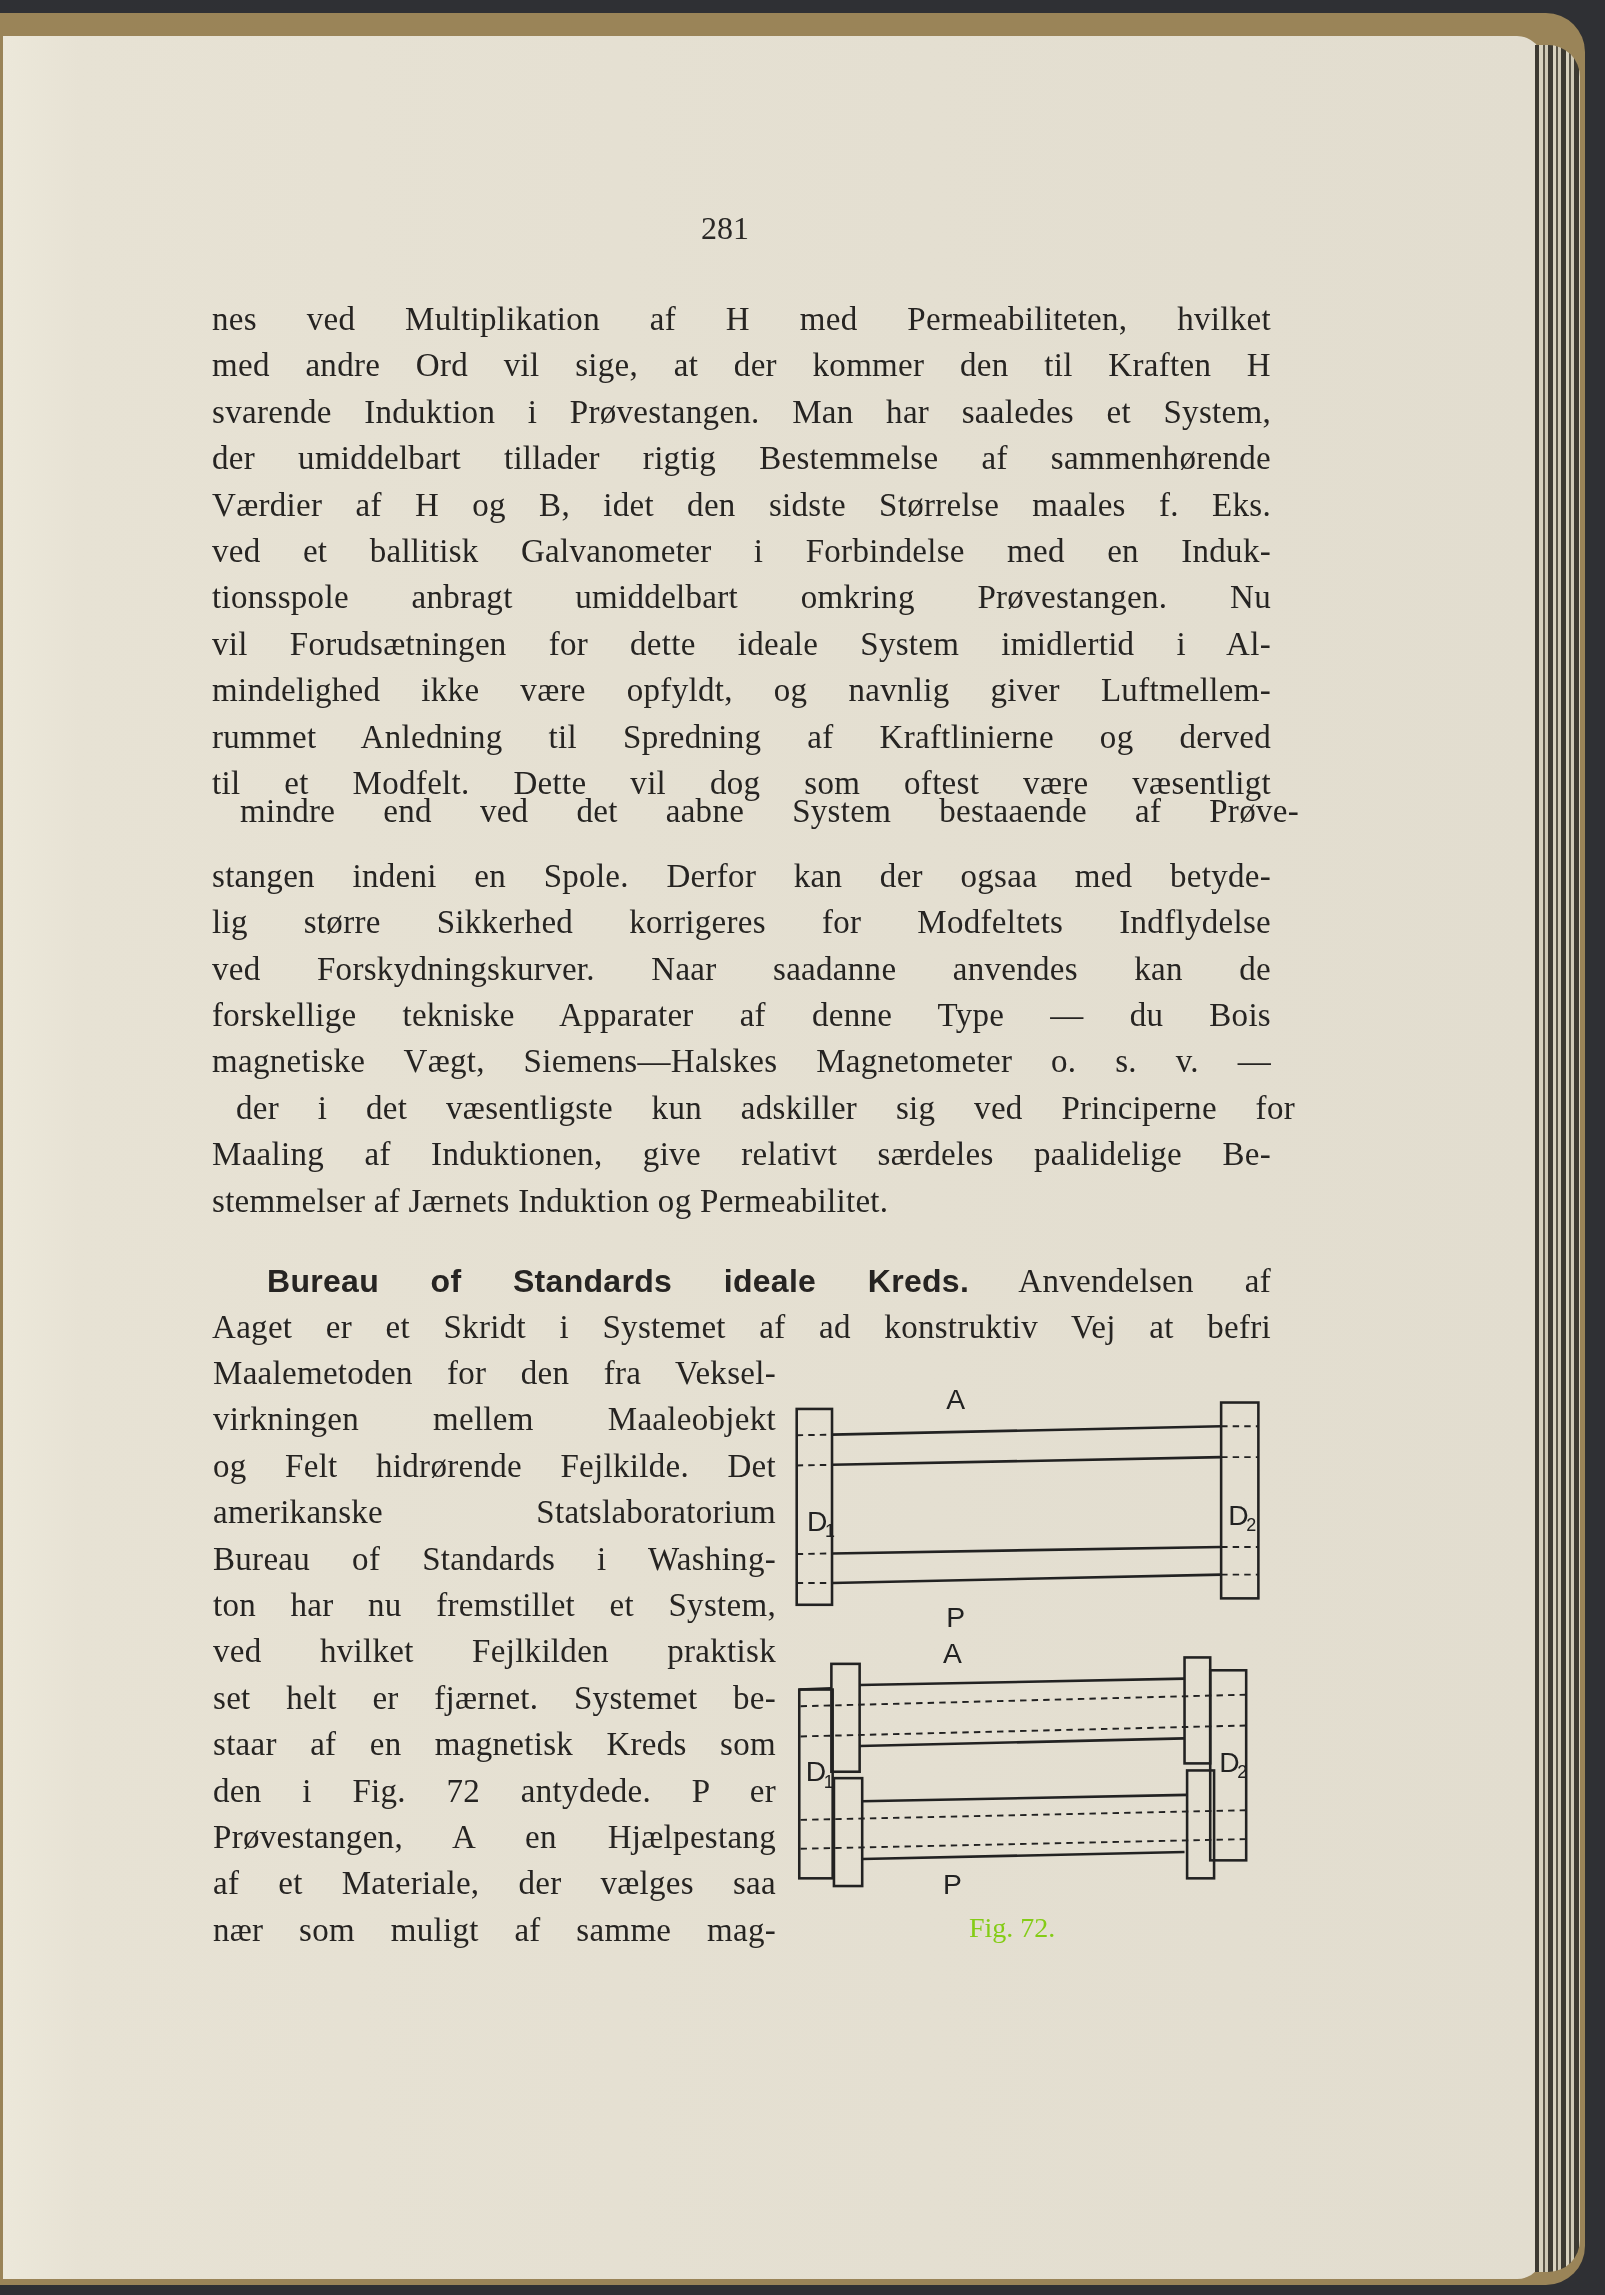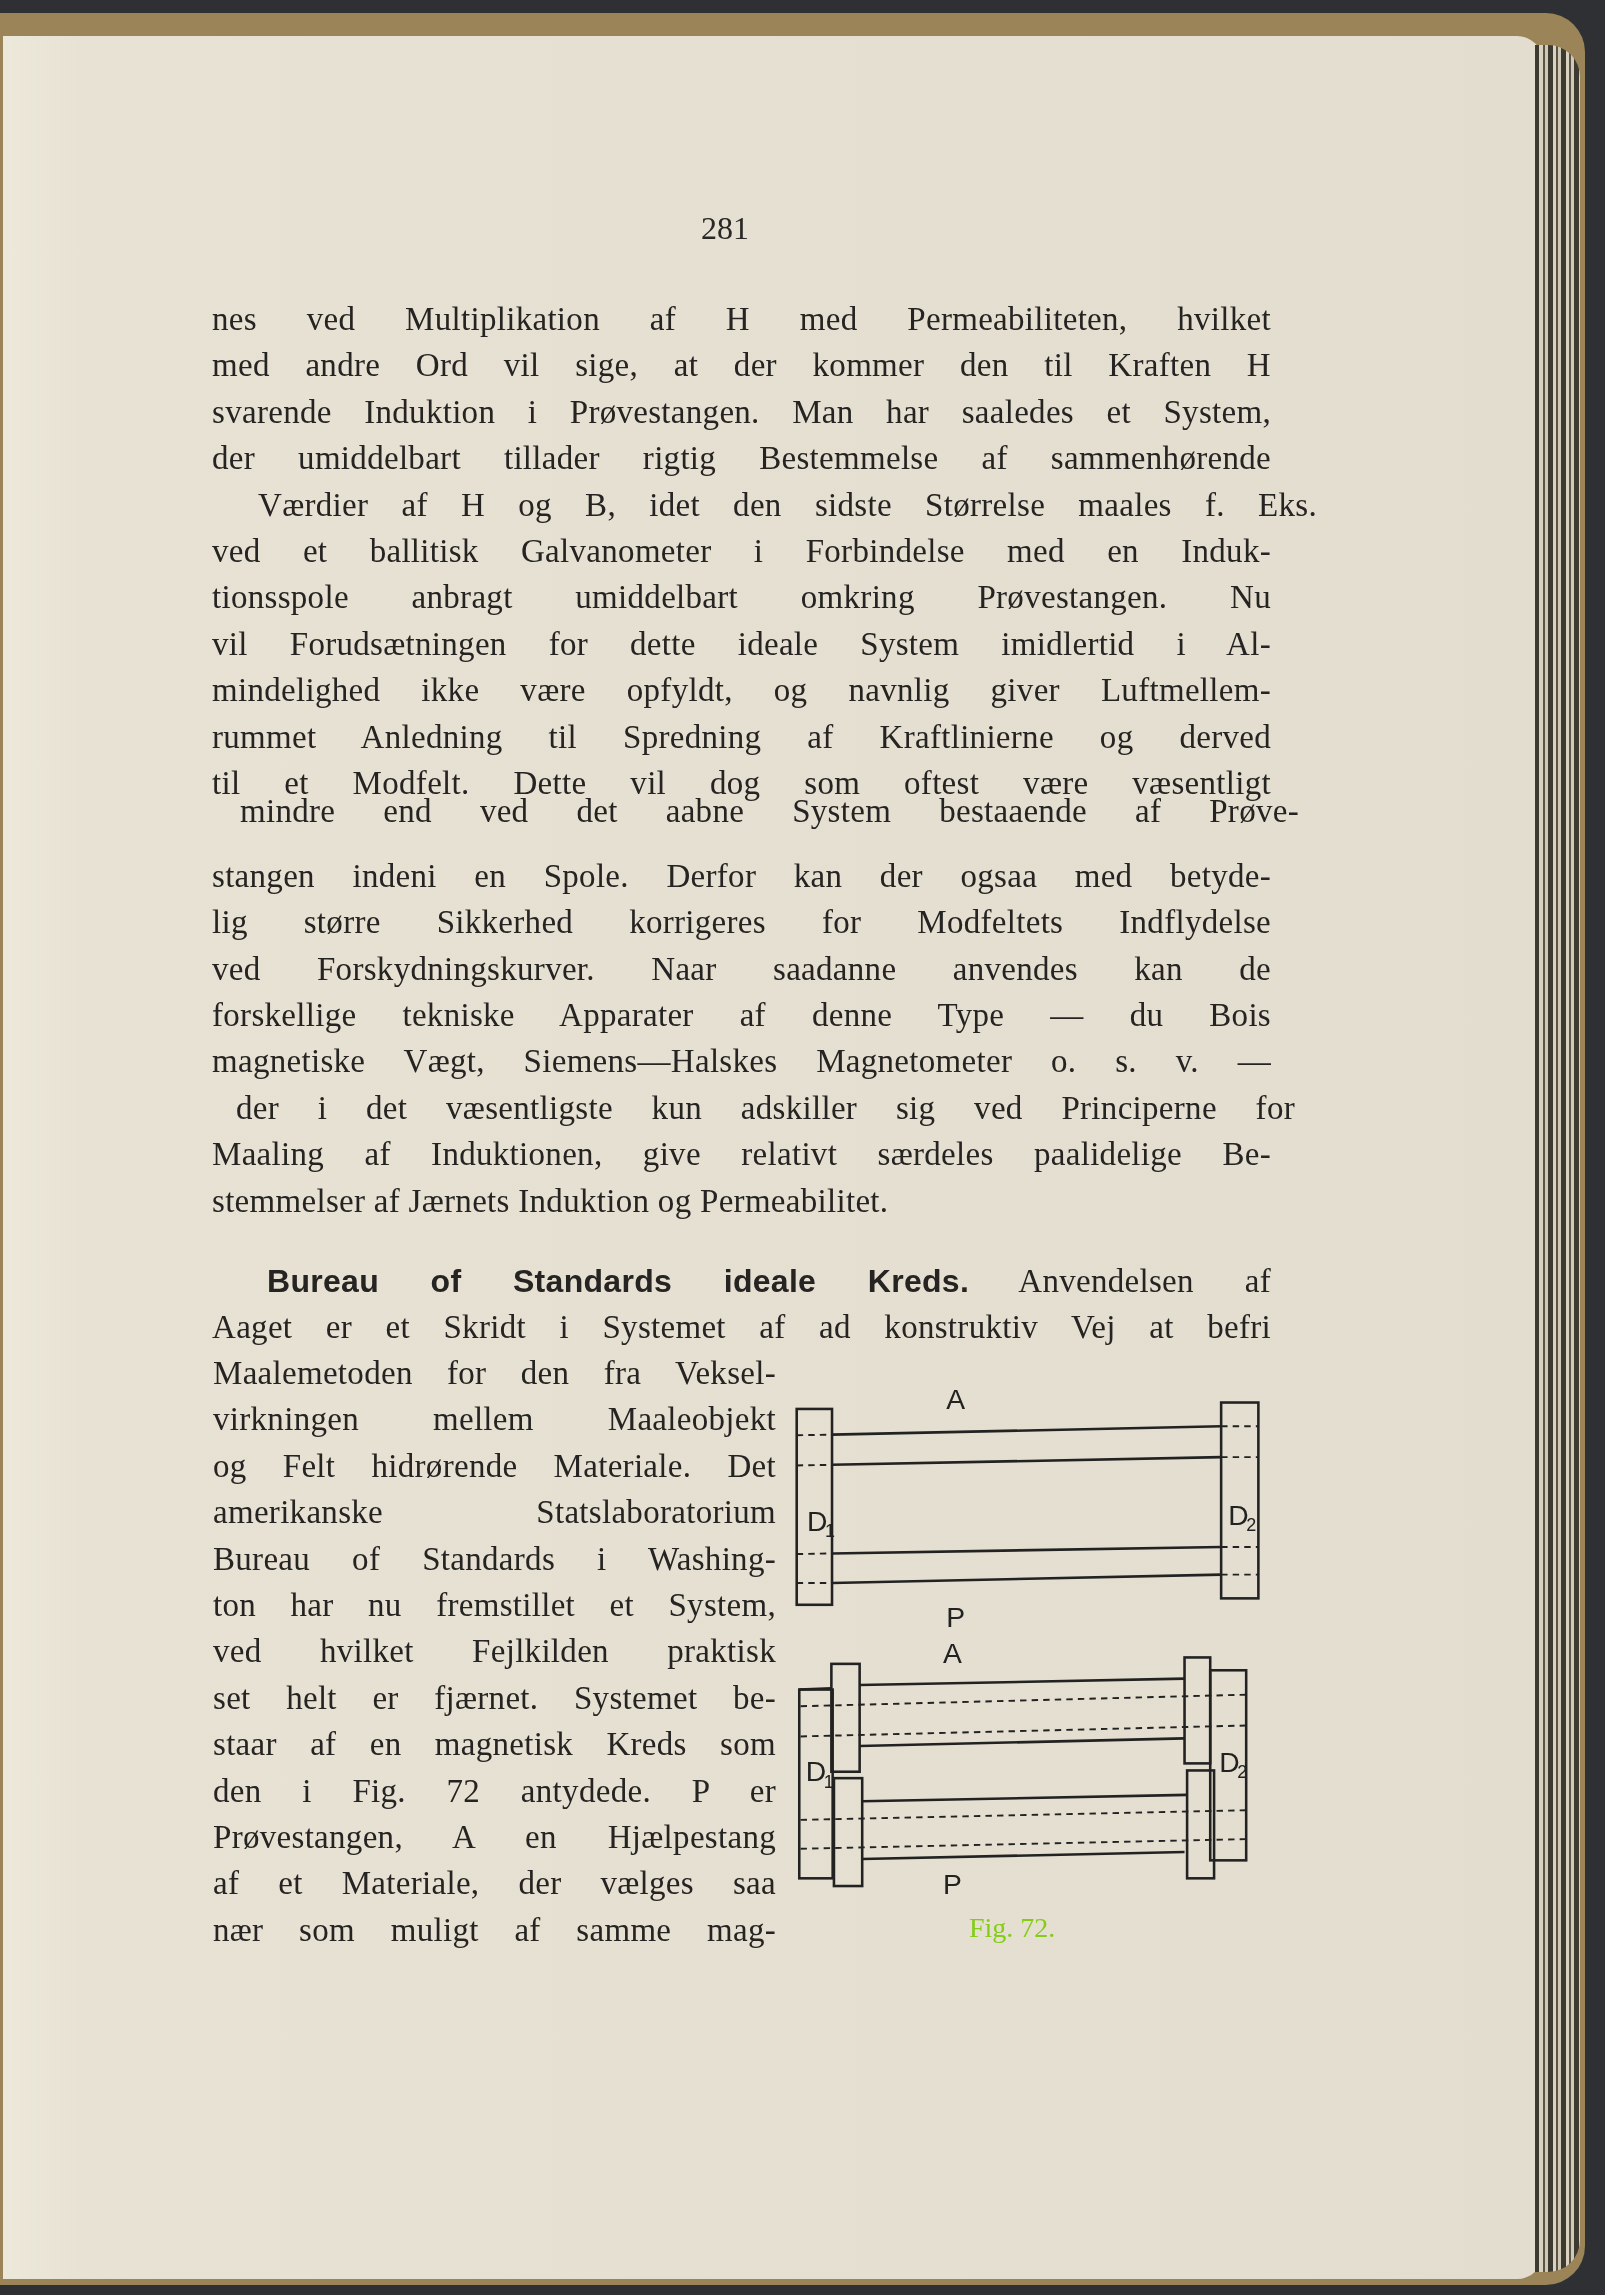--- a/index.html
+++ b/index.html
@@ -49,21 +49,21 @@
 <div class="page"></div>
 <div class="edges"></div>
 
 <div class="page-number">281</div>
 
 <div class="text full" id="body" style="left:212px; top:296px;">
     <div class="line" style="top: 0px;">nes ved Multiplikation af H med Permeabiliteten, hvilket</div>
     <div class="line" style="top: 46px;">med andre Ord vil sige, at der kommer den til Kraften H</div>
     <div class="line" style="top: 93px;">svarende Induktion i Prøvestangen. Man har saaledes et System,</div>
     <div class="line" style="top: 139px;">der umiddelbart tillader rigtig Bestemmelse af sammenhørende</div>
-    <div class="line" style="top: 186px; margin-left: 46px;">Værdier af H og B, idet den sidste Størrelse maales f. Eks.</div>
+    <div class="line" style="top: 186px;">Værdier af H og B, idet den sidste Størrelse maales f. Eks.</div>
     <div class="line" style="top: 232px;">ved et ballitisk Galvanometer i Forbindelse med en Induk-</div>
     <div class="line" style="top: 278px;">tionsspole anbragt umiddelbart omkring Prøvestangen. Nu</div>
     <div class="line" style="top: 325px;">vil Forudsætningen for dette ideale System imidlertid i Al-</div>
     <div class="line" style="top: 371px;">mindelighed ikke være opfyldt, og navnlig giver Luftmellem-</div>
     <div class="line" style="top: 418px;">rummet Anledning til Spredning af Kraftlinierne og derved</div>
     <div class="line" style="top: 464px;">til et Modfelt. Dette vil dog som oftest være væsentligt</div>
     <div class="line" style="top: 492px; margin-left: 28px;">mindre end ved det aabne System bestaaende af Prøve-</div>
     <div class="line" style="top: 557px;">stangen indeni en Spole. Derfor kan der ogsaa med betyde-</div>
     <div class="line" style="top: 603px;">lig større Sikkerhed korrigeres for Modfeltets Indflydelse</div>
     <div class="line" style="top: 650px;">ved Forskydningskurver. Naar saadanne anvendes kan de</div>
@@ -78,21 +78,21 @@
   <div class="line" style="top:0; left:55px; width:1004px;">
     <span class="heading-bold">Bureau of Standards ideale Kreds.</span>
     <span>Anvendelsen af</span>
   </div>
   <div class="line" style="top:46px;">Aaget er et Skridt i Systemet af ad konstruktiv Vej at befri</div>
 </div>
 
 <div class="text narrow" id="narrow" style="left:213px; top:1350px;">
     <div class="line" style="top: 0px;">Maalemetoden for den fra Veksel-</div>
     <div class="line" style="top: 46px;">virkningen mellem Maaleobjekt</div>
-    <div class="line" style="top: 93px;">og Felt hidrørende Materiale. Det</div>
+    <div class="line" style="top: 93px;">og Felt hidrørende Fejlkilde. Det</div>
     <div class="line" style="top: 139px;">amerikanske Statslaboratorium</div>
     <div class="line" style="top: 186px;">Bureau of Standards i Washing-</div>
     <div class="line" style="top: 232px;">ton har nu fremstillet et System,</div>
     <div class="line" style="top: 278px;">ved hvilket Fejlkilden praktisk</div>
     <div class="line" style="top: 325px;">set helt er fjærnet. Systemet be-</div>
     <div class="line" style="top: 371px;">staar af en magnetisk Kreds som</div>
     <div class="line" style="top: 418px;">den i Fig. 72 antydede. P er</div>
     <div class="line" style="top: 464px;">Prøvestangen, A en Hjælpestang</div>
     <div class="line" style="top: 510px;">af et Materiale, der vælges saa</div>
     <div class="line" style="top: 557px;">nær som muligt af samme mag-</div>

